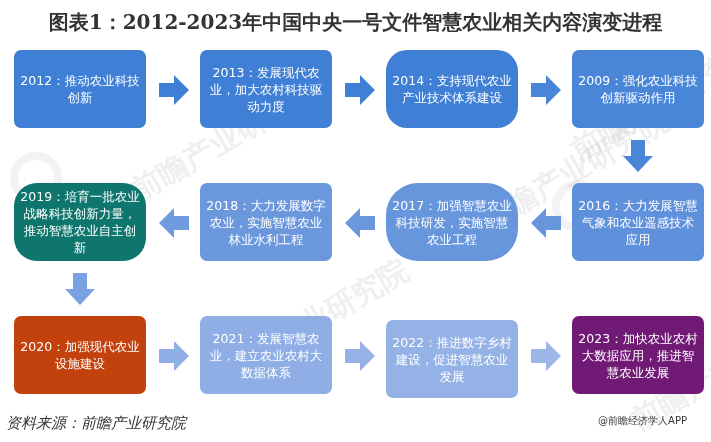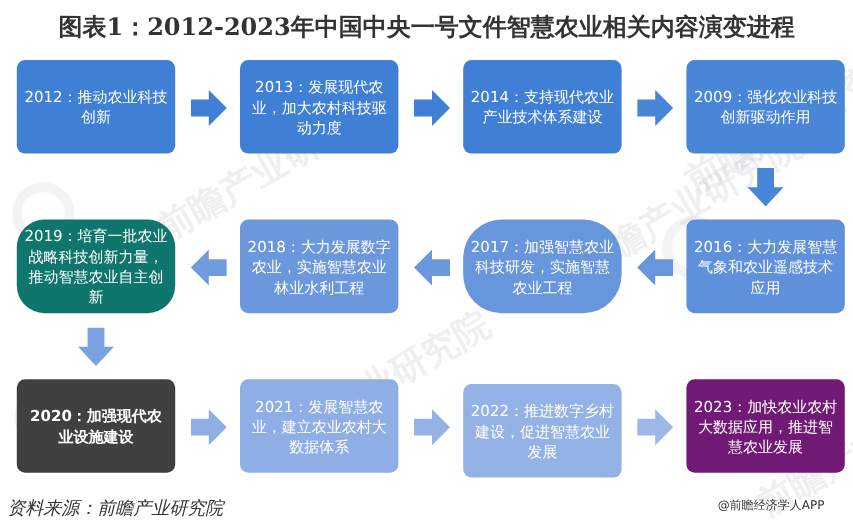--- a/index.html
+++ b/index.html
@@ -34,41 +34,41 @@
 <div class="wm-circle" style="left:10px;top:152px;"></div>
 <div class="wm-circle" style="left:552px;top:180px;"></div>
 <div class="wm-circle" style="left:12px;top:322px;"></div>
 
 <div class="box" style="left:14px;top:50px;background:#3f7fd6;">
   <span>2012：推动农业科技创新</span>
 </div>
 <div class="box" style="left:200px;top:50px;background:#3f7fd6;">
   <span>2013：发展现代农业，加大农村科技驱动力度</span>
 </div>
-<div class="box" style="left:386px;top:50px;background:#3f7fd6;">
+<div class="box" style="left:386px;top:50px;background:#3f7fd6;border-radius:21px;">
   <span>2014：支持现代农业产业技术体系建设</span>
 </div>
 <div class="box" style="left:572px;top:50px;background:#4a86d8;">
   <span>2009：强化农业科技创新驱动作用</span>
 </div>
 
 <div class="box" style="left:572px;top:183px;background:#5f90db;">
   <span>2016：大力发展智慧气象和农业遥感技术应用</span>
 </div>
 <div class="box" style="left:386px;top:183px;background:#6796dc;border-radius:32px;">
   <span>2017：加强智慧农业科技研发，实施智慧农业工程</span>
 </div>
 <div class="box" style="left:200px;top:183px;background:#6b98dd;">
   <span>2018：大力发展数字农业，实施智慧农业林业水利工程</span>
 </div>
 <div class="box" style="left:14px;top:183px;background:#0f766e;border-radius:23px;">
   <span>2019：培育一批农业战略科技创新力量，推动智慧农业自主创新</span>
 </div>
 
-<div class="box" style="left:14px;top:316px;background:#404040;font-weight:bold;">
+<div class="box" style="left:14px;top:316px;background:#c2410c;">
   <span>2020：加强现代农业设施建设</span>
 </div>
 <div class="box" style="left:200px;top:316px;background:#8eaee5;">
   <span>2021：发展智慧农业，建立农业农村大数据体系</span>
 </div>
 <div class="box" style="left:386px;top:320px;background:#95b2e6;">
   <span>2022：推进数字乡村建设，促进智慧农业发展</span>
 </div>
 <div class="box" style="left:572px;top:316px;background:#701a75;">
   <span>2023：加快农业农村大数据应用，推进智慧农业发展</span>

